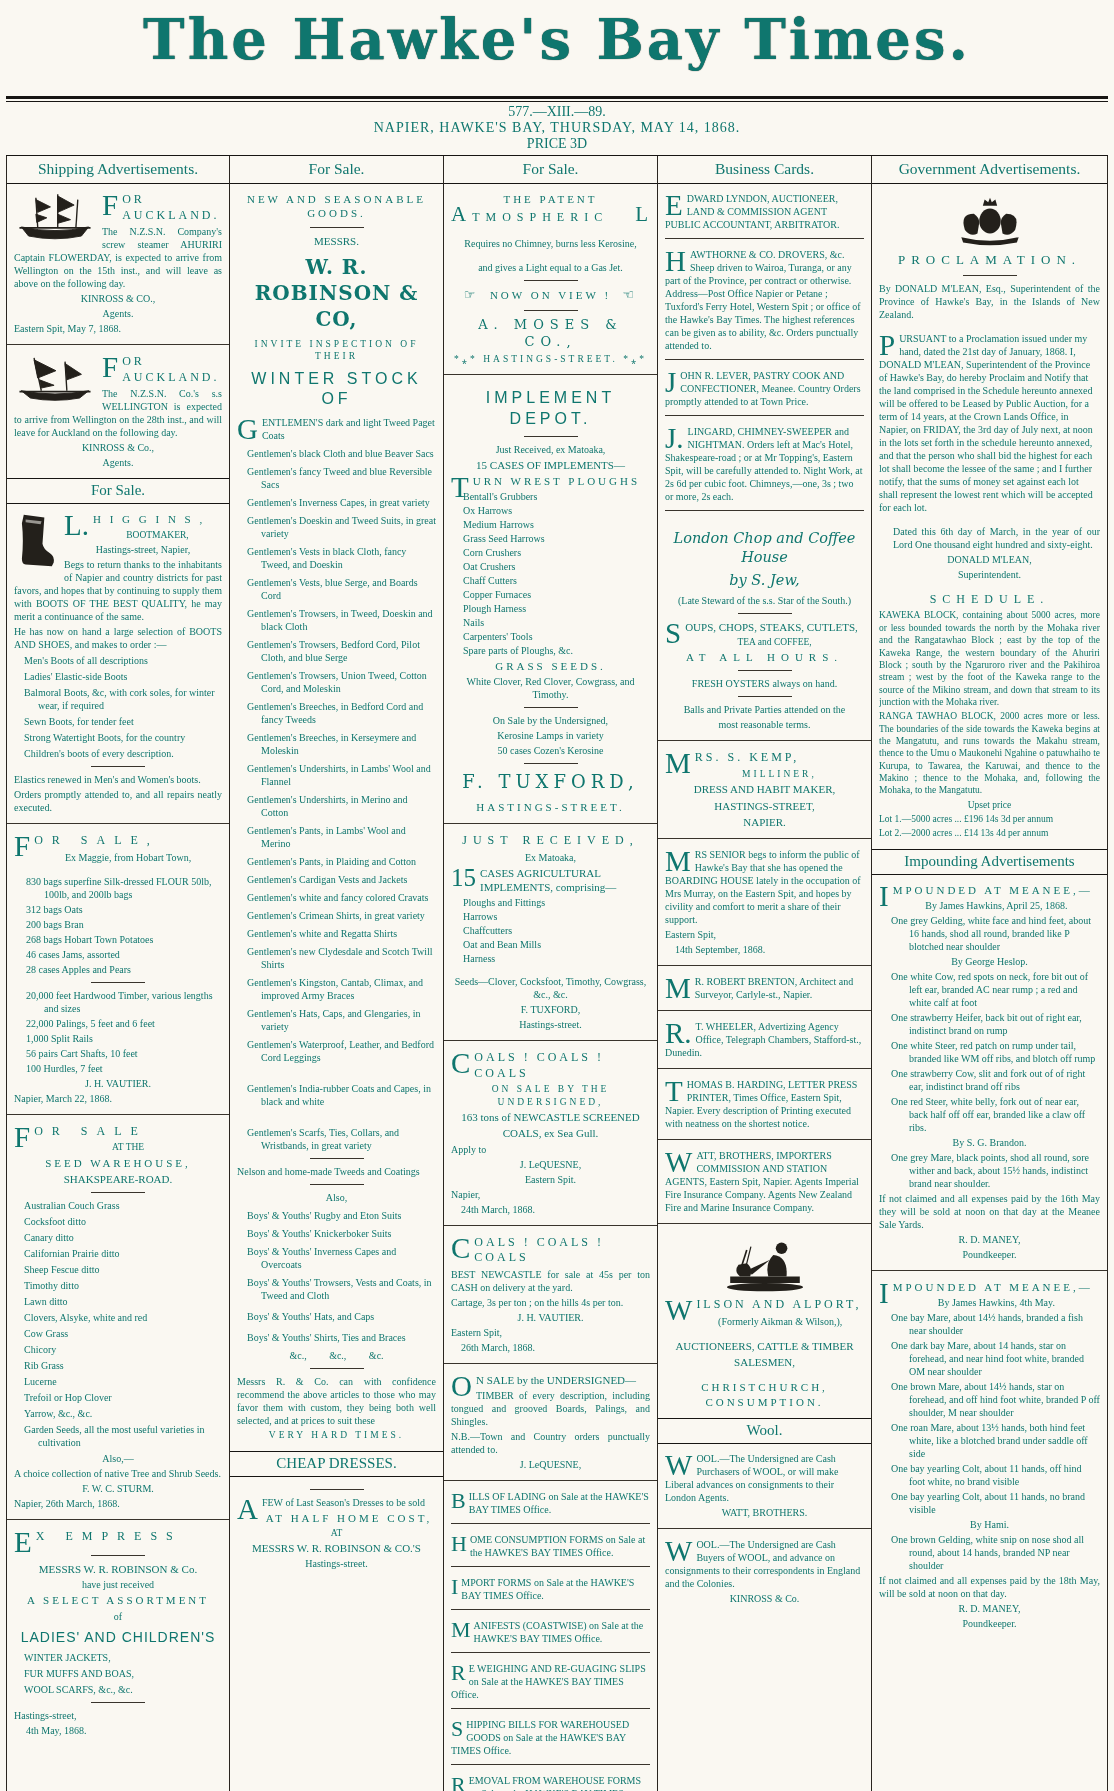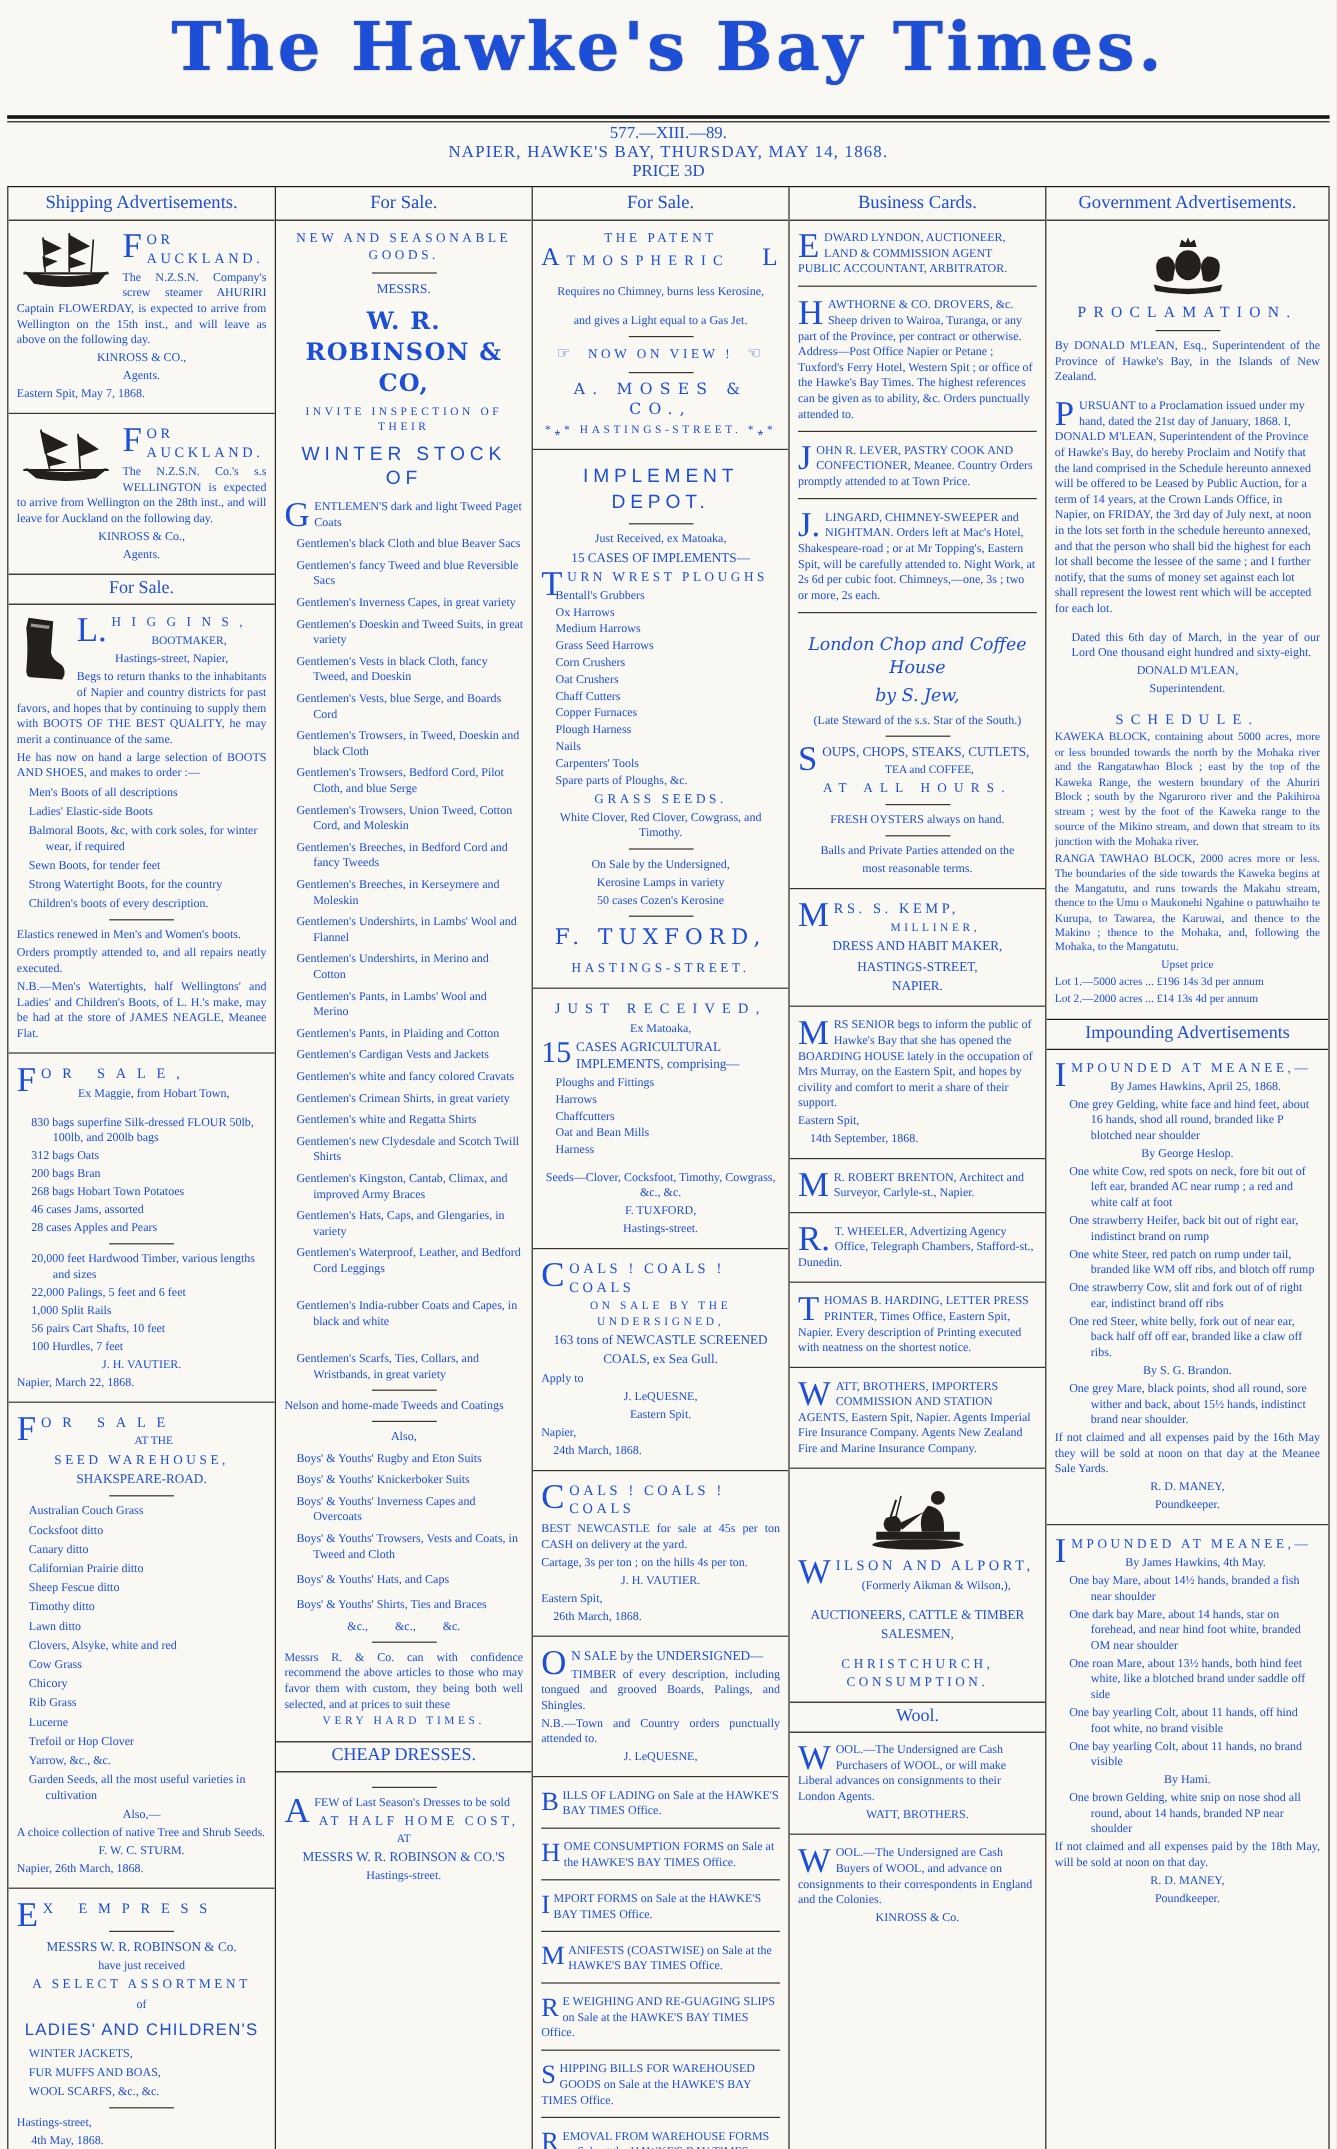--- a/index.html
+++ b/index.html
@@ -1,16 +1,16 @@
 <!DOCTYPE html>
 <html><head>
 <meta charset="utf-8">
 <style>
   html,body{margin:0;padding:0;background:#d9d6cc;}
-  .page{width:1114px;height:1791px;margin:0 auto;background:#faf8f2;color:#1d4ed8;
+  .page{width:1114px;height:1791px;margin:0 auto;background:#faf8f2;color:#0f766e;
         font-family:"Liberation Serif",serif;overflow:hidden;box-sizing:border-box;position:relative;}
   
   .masthead{text-align:center;padding-top:6px;height:88px;}
   .masthead h1{margin:0;font-family:"DejaVu Serif",serif;font-weight:bold;font-size:56px;
                letter-spacing:3px;text-shadow:0 0 1px #3a352c;}
   .mastrule{margin:2px 6px 0;border-top:3px solid #171513;border-bottom:1px solid #171513;height:2px;}
   .datebar{display:flex;justify-content:space-between;align-items:center;padding:2px 12px 3px;
            font-size:14px;border-bottom:1px solid #171513;margin:0 6px;flex-direction:column;}
   .datebar .mid{letter-spacing:1px;}
   
@@ -133,21 +133,20 @@
             <p>Men's Boots of all descriptions</p>
             <p>Ladies' Elastic-side Boots</p>
             <p>Balmoral Boots, &amp;c, with cork soles, for winter wear, if required</p>
             <p>Sewn Boots, for tender feet</p>
             <p>Strong Watertight Boots, for the country</p>
             <p>Children's boots of every description.</p>
           </div>
         <div class="srule"></div>
         <p>Elastics renewed in Men's and Women's boots.</p>
         <p>Orders promptly attended to, and all repairs neatly executed.</p>
-        <p>N.B.—Men's Watertights, half Wellingtons' and Ladies' and Children's Boots, of L. H.'s make, may be had at the store of JAMES NEAGLE, Meanee Flat.</p>
       </div>
       <hr class="sep">
 
       <div class="ad">
         <p class="l f12"><span class="drop">F</span><span class="sp3">OR SALE,</span></p>
         <p class="c">Ex Maggie, from Hobart Town,</p>
         <div class="gap"></div>
         <div class="list2">
             <p>830 bags superfine Silk-dressed FLOUR 50lb, 100lb, and 200lb bags</p>
             <p>312 bags Oats</p>
@@ -587,20 +586,21 @@
         <p class="r">Poundkeeper.</p>
       </div>
       <hr class="sep">
 
       <div class="ad">
         <p class="l f11"><span class="drop">I</span><span class="sp1">MPOUNDED   AT   MEANEE,—</span></p>
         <p class="c">By James Hawkins, 4th May.</p>
         <div class="list2">
             <p>One bay Mare, about 14½ hands, branded a fish near shoulder</p>
             <p>One dark bay Mare, about 14 hands, star on forehead, and near hind foot white, branded OM near shoulder</p>
+            <p>One brown Mare, about 14½ hands, star on forehead, and off hind foot white, branded P off shoulder, M near shoulder</p>
             <p>One roan Mare, about 13½ hands, both hind feet white, like a blotched brand under saddle off side</p>
             <p>One bay yearling Colt, about 11 hands, off hind foot white, no brand visible</p>
             <p>One bay yearling Colt, about 11 hands, no brand visible</p>
           </div>
         <p class="c">By Hami.</p>
         <div class="list2">
             <p>One brown Gelding, white snip on nose shod all round, about 14 hands, branded NP near shoulder</p>
           </div>
         <p>If not claimed and all expenses paid by the 18th May, will be sold at noon on that day.</p>
         <p class="r">R. D. MANEY,</p>

